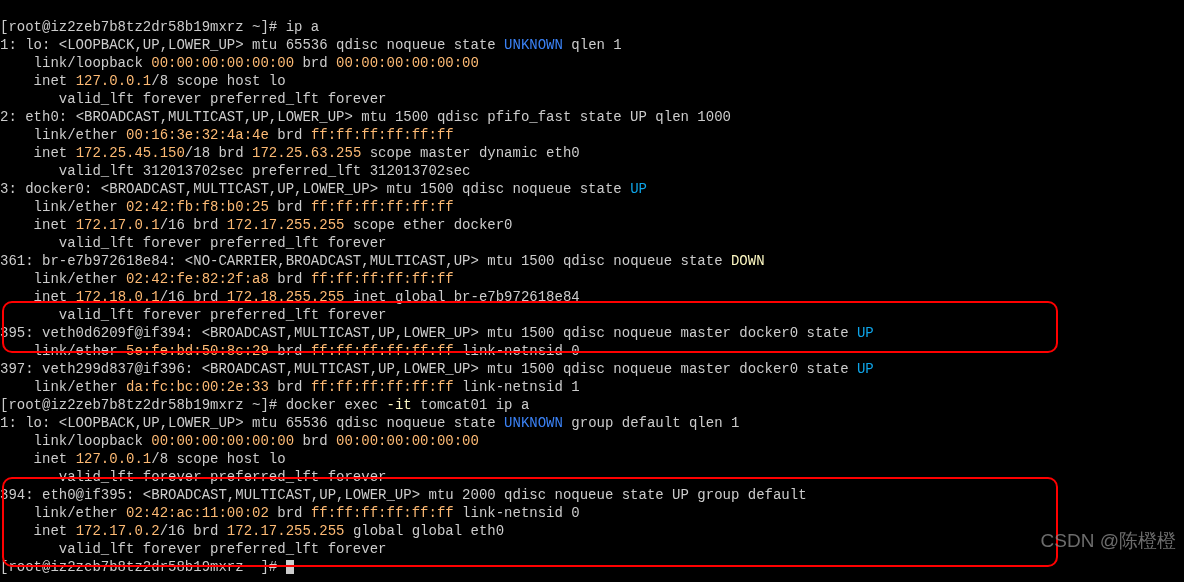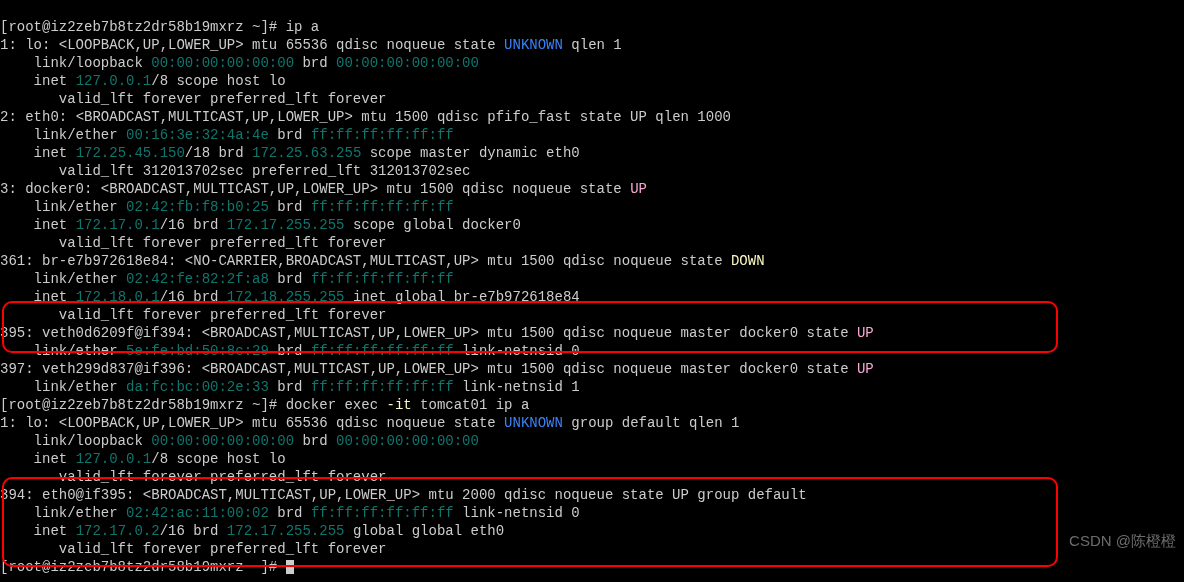--- a/index.html
+++ b/index.html
@@ -13,37 +13,37 @@
     width: 1184px;
     height: 582px;
     overflow: hidden;
     position: relative;
   }
   .term {
     white-space: pre;
   }
   .gray { color: #ccc; }
   .yellow { color: #3b82f6; }
-  .green { color: #f9a8d4; }
+  .green { color: #0ea5e9; }
   .red { color: #fef9c3; }
-  .magenta { color: #0f766e; }
+  .magenta { color: #fdba74; }
   .box {
     position: absolute;
     border: 2px solid #ff0000;
     border-radius: 10px;
     pointer-events: none;
   }
   .box1 { left: 2px; top: 301px; width: 1052px; height: 48px; }
   .box2 { left: 2px; top: 477px; width: 1052px; height: 86px; }
   .watermark {
     position: absolute;
     right: 8px;
     bottom: 32px;
     color: #888;
-    font-size: 15px;
+    font-size: 19px;
     font-family: Arial, sans-serif;
     opacity: 0.8;
   }
   .cursor {
     display: inline-block;
     width: 8px;
     height: 14px;
     background: #ccc;
     vertical-align: middle;
   }
@@ -56,21 +56,21 @@
 <span>1: lo: </span><span class="gray">&lt;LOOPBACK,UP,LOWER_UP&gt;</span><span> mtu 65536 qdisc noqueue state </span><span class="yellow">UNKNOWN</span><span> qlen 1</span>
 <span>    link/loopback </span><span class="magenta">00:00:00:00:00:00</span><span> brd </span><span class="magenta">00:00:00:00:00:00</span>
 <span>    inet </span><span class="magenta">127.0.0.1</span><span>/8 scope host lo</span>
 <span>       valid_lft forever preferred_lft forever</span>
 <span>2: eth0: </span><span>&lt;BROADCAST,MULTICAST,UP,LOWER_UP&gt;</span><span> mtu 1500 qdisc pfifo_fast state UP qlen 1000</span>
 <span>    link/ether </span><span class="magenta">00:16:3e:32:4a:4e</span><span> brd </span><span class="magenta">ff:ff:ff:ff:ff:ff</span>
 <span>    inet </span><span class="magenta">172.25.45.150</span><span>/18 brd </span><span class="magenta">172.25.63.255</span><span> scope master dynamic eth0</span>
 <span>       valid_lft 312013702sec preferred_lft 312013702sec</span>
 <span>3: docker0: </span><span>&lt;BROADCAST,MULTICAST,UP,LOWER_UP&gt;</span><span> mtu 1500 qdisc noqueue state </span><span class="green">UP</span>
 <span>    link/ether </span><span class="magenta">02:42:fb:f8:b0:25</span><span> brd </span><span class="magenta">ff:ff:ff:ff:ff:ff</span>
-<span>    inet </span><span class="magenta">172.17.0.1</span><span>/16 brd </span><span class="magenta">172.17.255.255</span><span> scope global docker0</span>
+<span>    inet </span><span class="magenta">172.17.0.1</span><span>/16 brd </span><span class="magenta">172.17.255.255</span><span> scope ether docker0</span>
 <span>       valid_lft forever preferred_lft forever</span>
 <span>361: br-e7b972618e84: </span><span>&lt;NO-CARRIER,BROADCAST,MULTICAST,UP&gt;</span><span> mtu 1500 qdisc noqueue state </span><span class="red">DOWN</span>
 <span>    link/ether </span><span class="magenta">02:42:fe:82:2f:a8</span><span> brd </span><span class="magenta">ff:ff:ff:ff:ff:ff</span>
 <span>    inet </span><span class="magenta">172.18.0.1</span><span>/16 brd </span><span class="magenta">172.18.255.255</span><span> inet global br-e7b972618e84</span>
 <span>       valid_lft forever preferred_lft forever</span>
 <span>395: veth0d6209f@if394: </span><span>&lt;BROADCAST,MULTICAST,UP,LOWER_UP&gt;</span><span> mtu 1500 qdisc noqueue master docker0 state </span><span class="green">UP</span>
 <span>    link/ether </span><span class="magenta">5e:fe:bd:50:8c:29</span><span> brd </span><span class="magenta">ff:ff:ff:ff:ff:ff</span><span> link-netnsid 0</span>
 <span>397: veth299d837@if396: </span><span>&lt;BROADCAST,MULTICAST,UP,LOWER_UP&gt;</span><span> mtu 1500 qdisc noqueue master docker0 state </span><span class="green">UP</span>
 <span>    link/ether </span><span class="magenta">da:fc:bc:00:2e:33</span><span> brd </span><span class="magenta">ff:ff:ff:ff:ff:ff</span><span> link-netnsid 1</span>
 <span>[root@iz2zeb7b8tz2dr58b19mxrz ~]# </span><span>docker exec </span><span class="red">-it</span><span> tomcat01 ip a</span>

